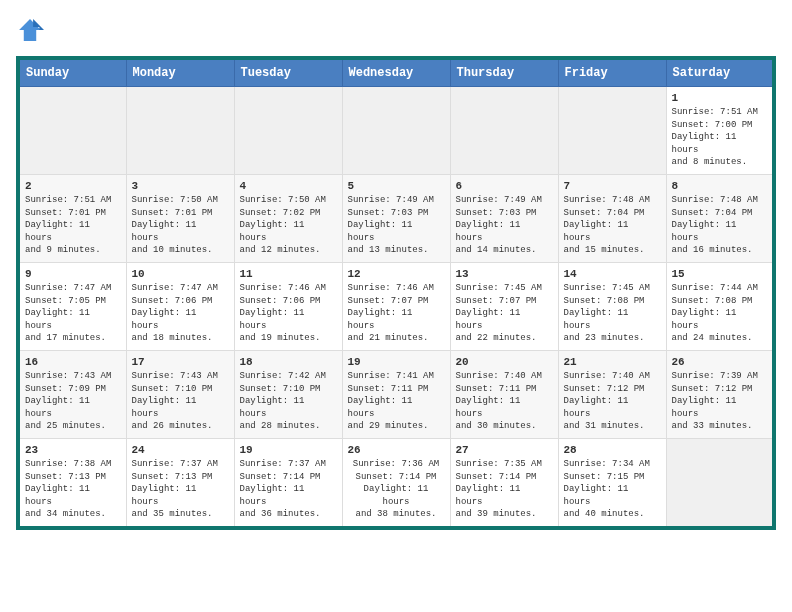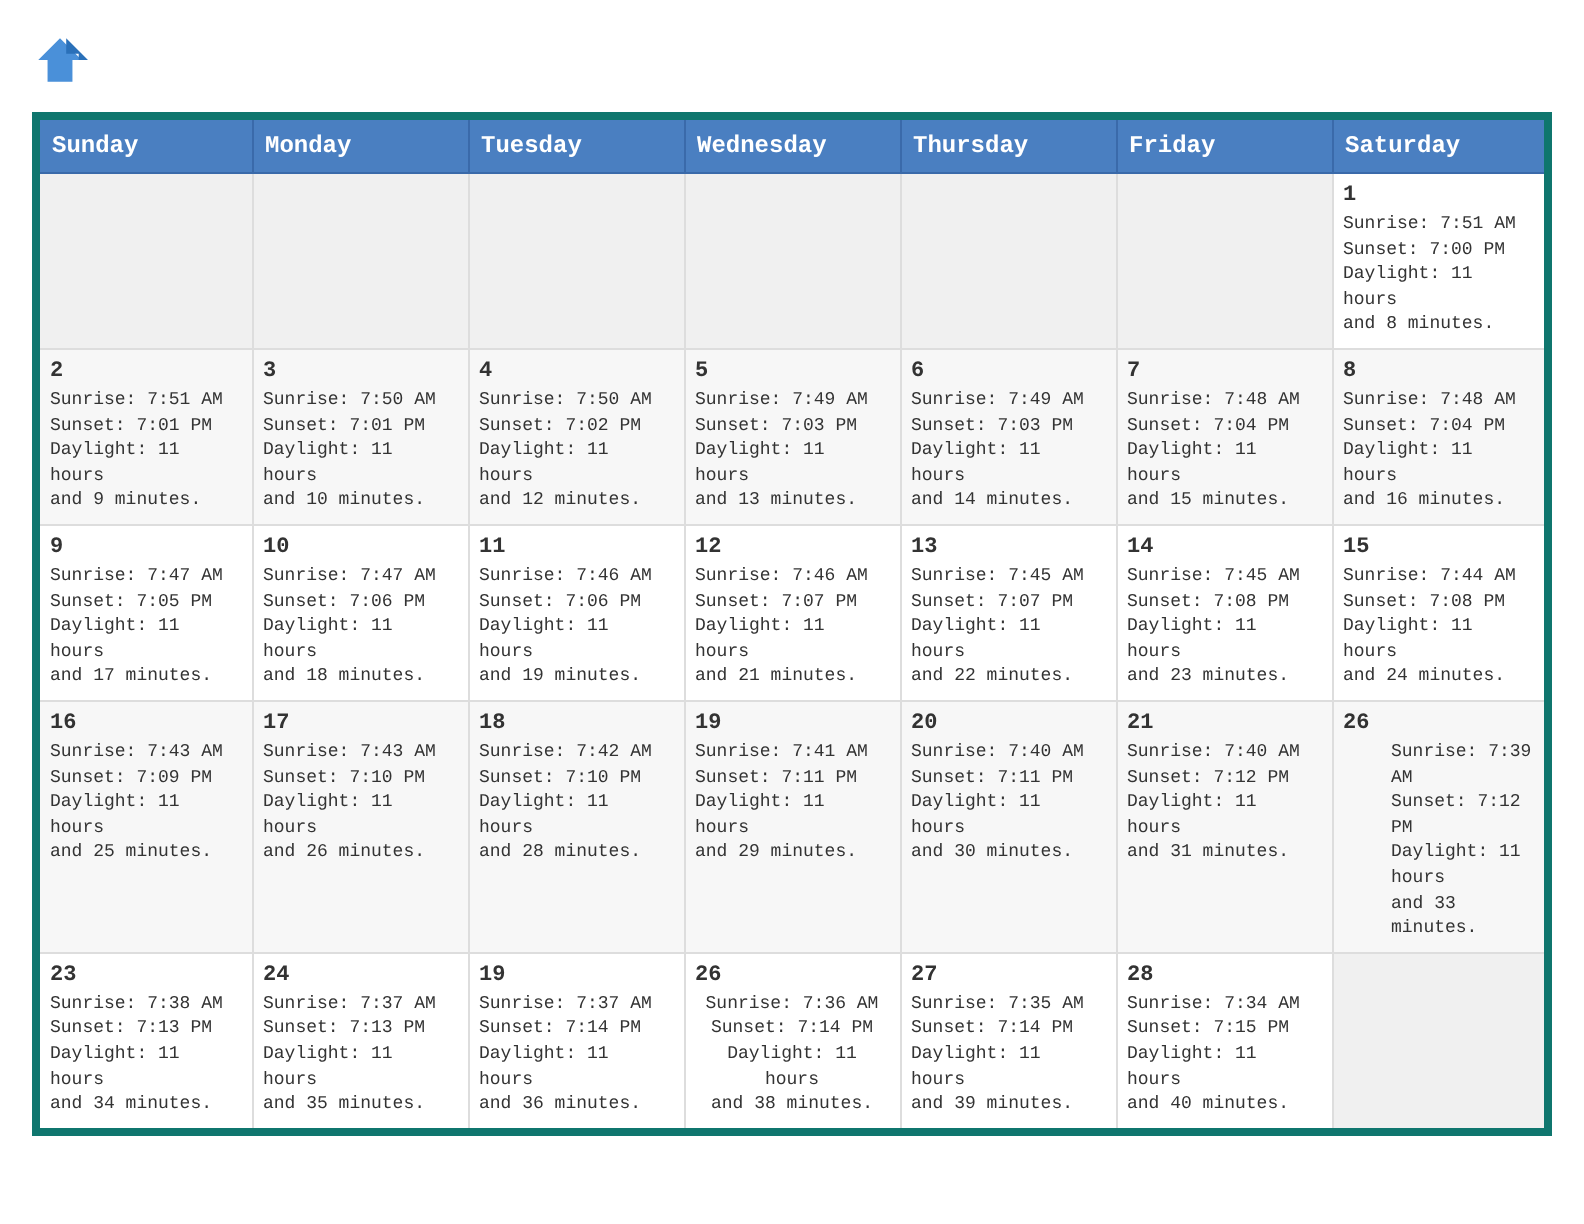--- a/index.html
+++ b/index.html
@@ -279,21 +279,21 @@
         </td>
         <td>
           <span class="day-num">21</span>
           <div class="day-info" style="white-space: pre-line;">Sunrise: 7:40 AM
 Sunset: 7:12 PM
 Daylight: 11 hours
 and 31 minutes.</div>
         </td>
         <td>
           <span class="day-num">26</span>
-          <div class="day-info" style="white-space: pre-line; margin-left: 24px;">Sunrise: 7:39 AM
+          <div class="day-info" style="white-space: pre-line;">Sunrise: 7:39 AM
 Sunset: 7:12 PM
 Daylight: 11 hours
 and 33 minutes.</div>
         </td>
       </tr>
       <tr>
         <td>
           <span class="day-num">23</span>
           <div class="day-info" style="white-space: pre-line;">Sunrise: 7:38 AM
 Sunset: 7:13 PM

